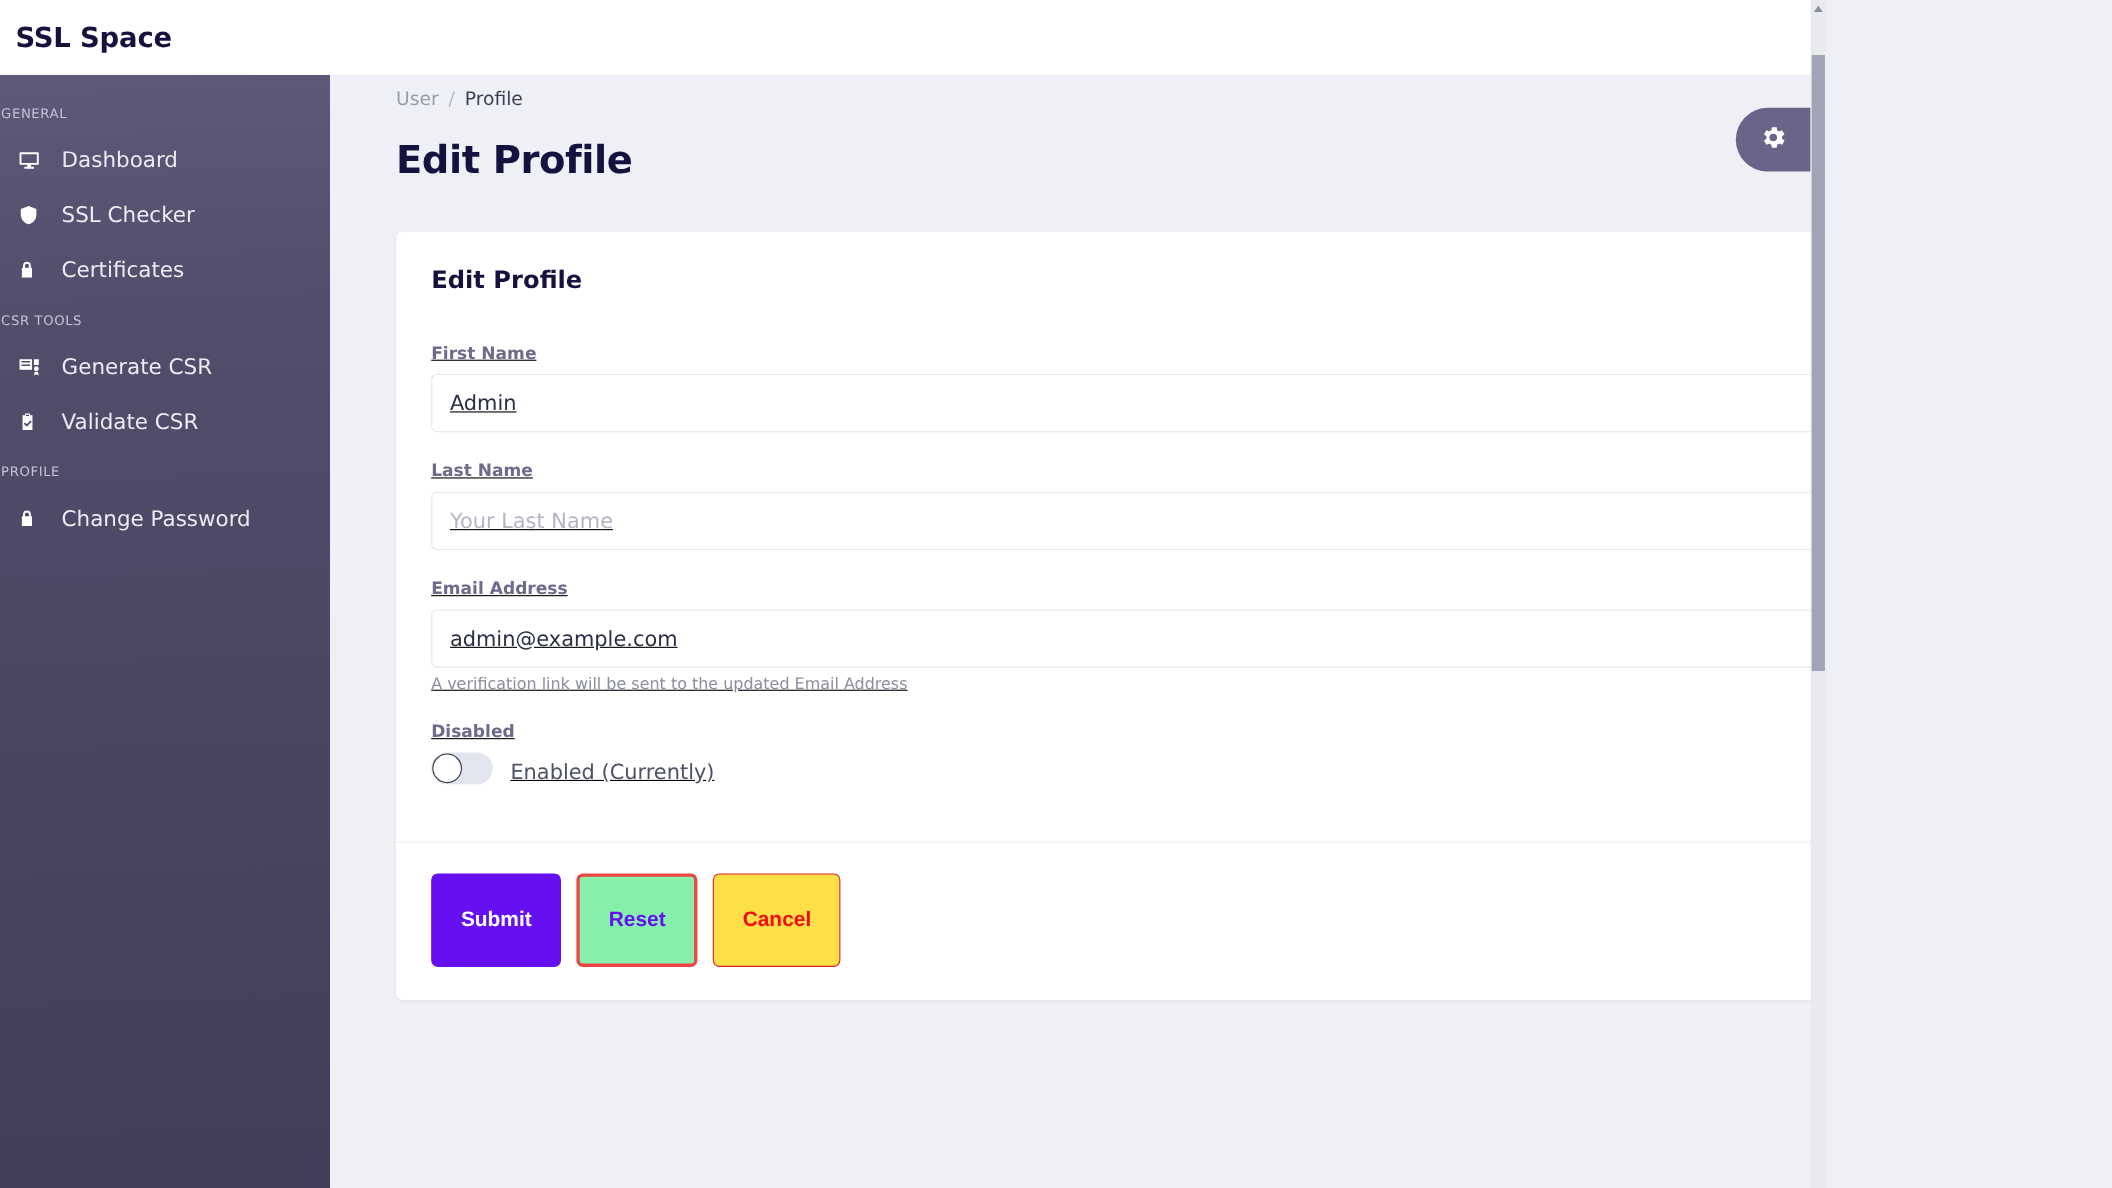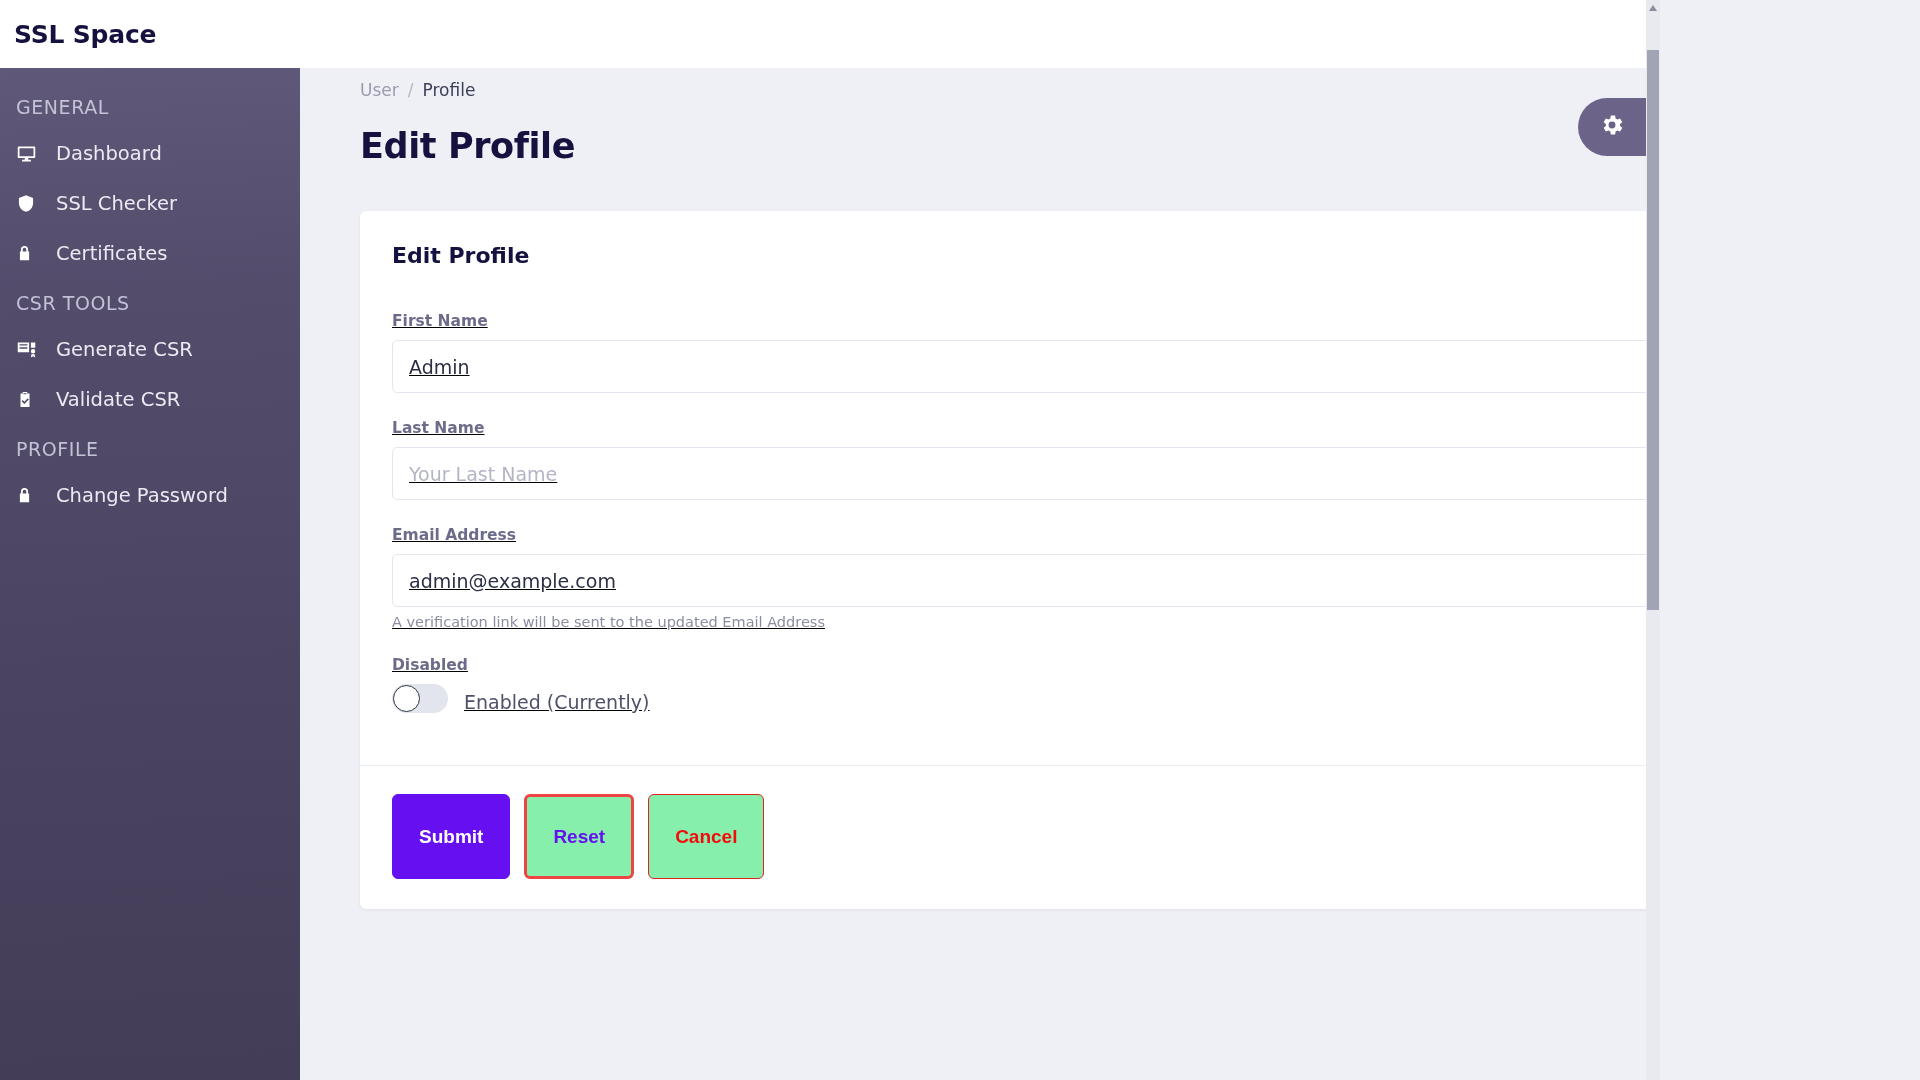--- a/index.html
+++ b/index.html
@@ -85,23 +85,23 @@
     position: absolute;
     top: 68px; left: 0;
     width: 300px;
     height: 1012px;
     background: linear-gradient(178deg, #5f5878 0%, #534c6b 22%, #4b4461 60%, #443d58 100%);
     padding-top: 14px;
     z-index: 4;
   }
   .nav-section {
     color: #c3c2d6;
-    font-size: 19px;
+    font-size: 12px;
     letter-spacing: 0.55px;
-    padding: 14px 0 10px 16px;
+    padding: 14px 0 10px 1px;
     text-transform: uppercase;
   }
   .nav-item {
     display: flex;
     align-items: center;
     height: 50px;
     padding-left: 16px;
     color: #eceaf3;
     font-size: 19.5px;
     text-decoration: none;
@@ -218,21 +218,21 @@
     font-family: Liberation Sans, sans-serif;
     font-size: 19px;
     font-weight: 700;
     border-radius: 6px;
     padding: 30px 26px;
     cursor: pointer;
     line-height: 1;
   }
   .btn-primary { background: #6610f2; border: 1px solid #6610f2; color: #ffffff; }
   .btn-reset   { background: #86efac; border: 3px solid #ef4444; color: #6610f2; }
-  .btn-cancel  { background: #86efac; border: 1px solid #e02020; color: #f40b0b; }
+  .btn-cancel  { background: #fde047; border: 1px solid #e02020; color: #f40b0b; }
 
   
   .gear-tab {
     position: absolute;
     top: 98px;
     right: 14px;
     width: 68px;
     height: 58px;
     background: #6c6488;
     border-radius: 30px 0 0 30px;

